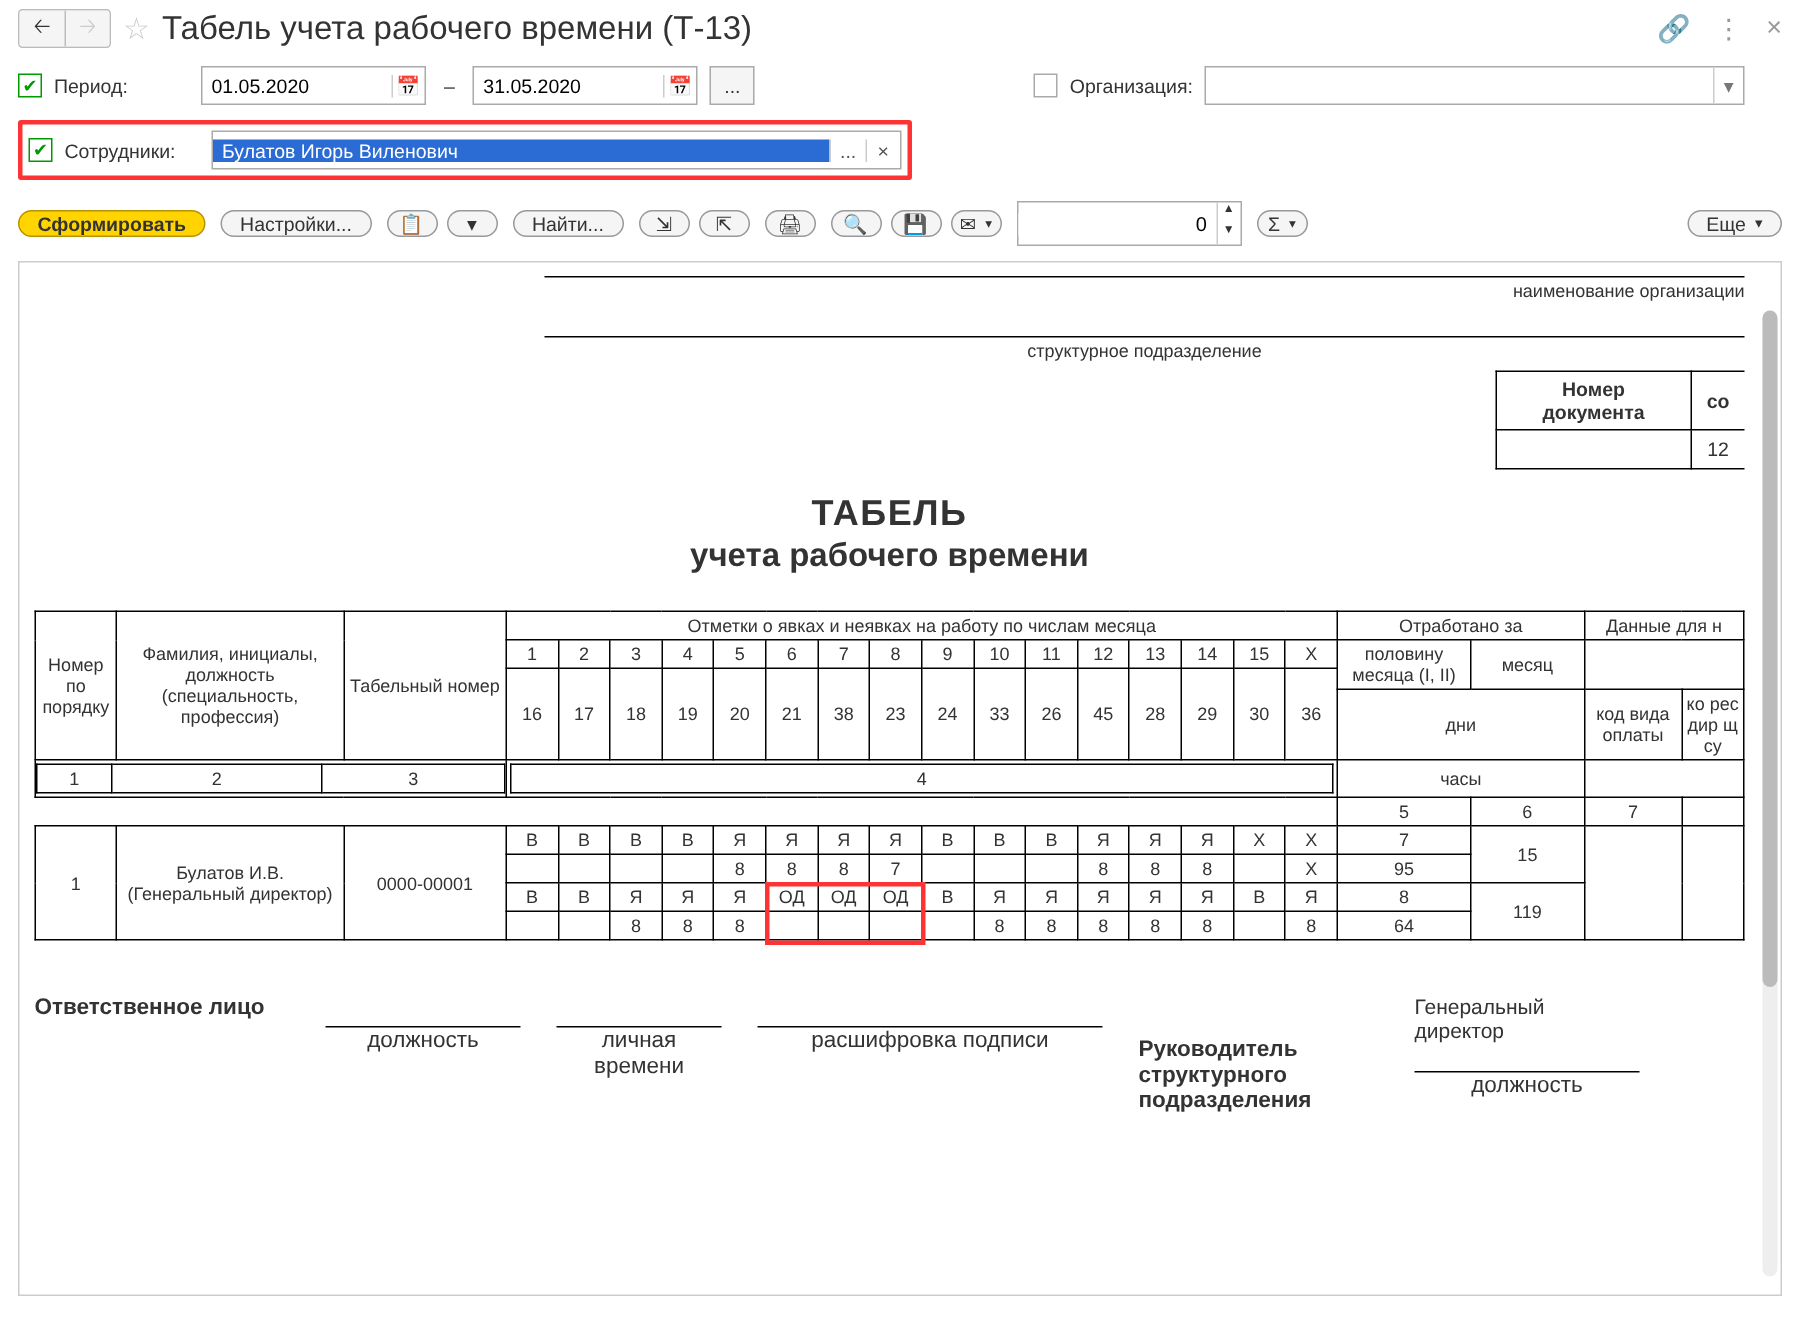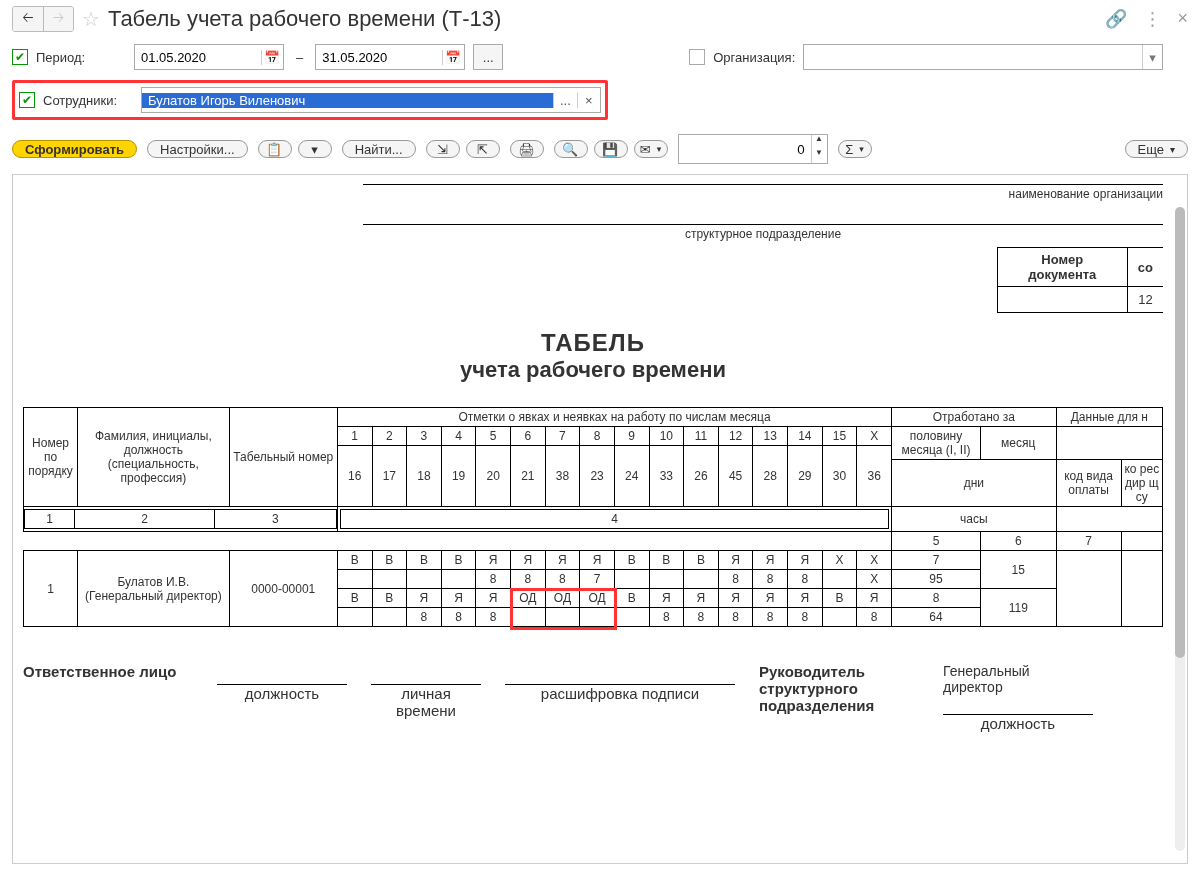--- a/index.html
+++ b/index.html
@@ -404,21 +404,21 @@
         <div class="sig-note">должность</div>
       </div>
       <div class="sign-block" style="width:110px;">
         <div class="sig-line"></div>
         <div class="sig-note">личная времени</div>
       </div>
       <div class="sign-block" style="width:230px;">
         <div class="sig-line"></div>
         <div class="sig-note">расшифровка подписи</div>
       </div>
-      <div class="sign-block" style="width:160px;">
+      <div class="sign-block" style="width:160px;margin-top:28px;">
         <div class="sign-lbl">Руководитель структурного подразделения</div>
       </div>
       <div class="sign-block" style="width:150px;">
         <div style="font-size:14px;">Генеральный директор</div>
         <div class="sig-line" style="margin-top:0"></div>
         <div class="sig-note">должность</div>
       </div>
     </div>
   </div>
 </div>

